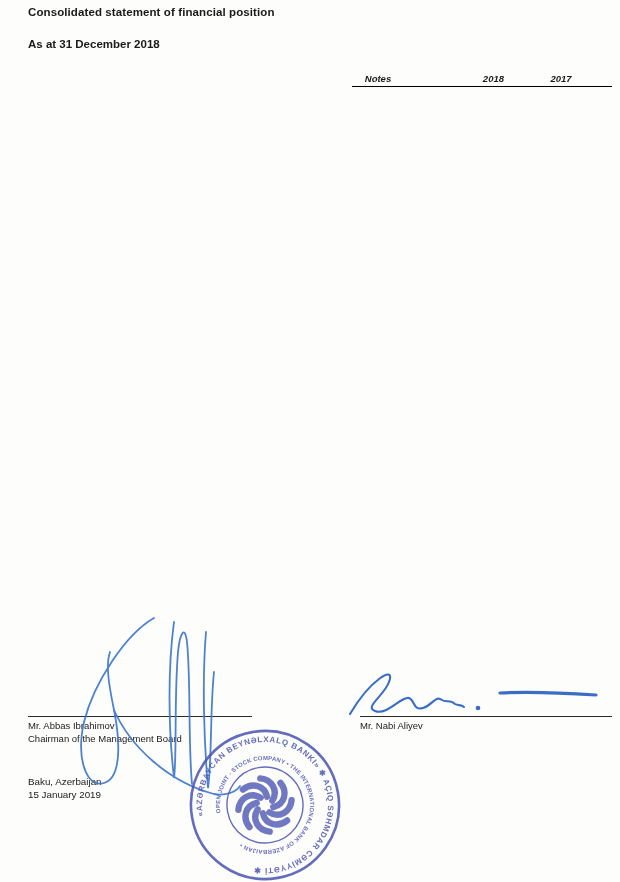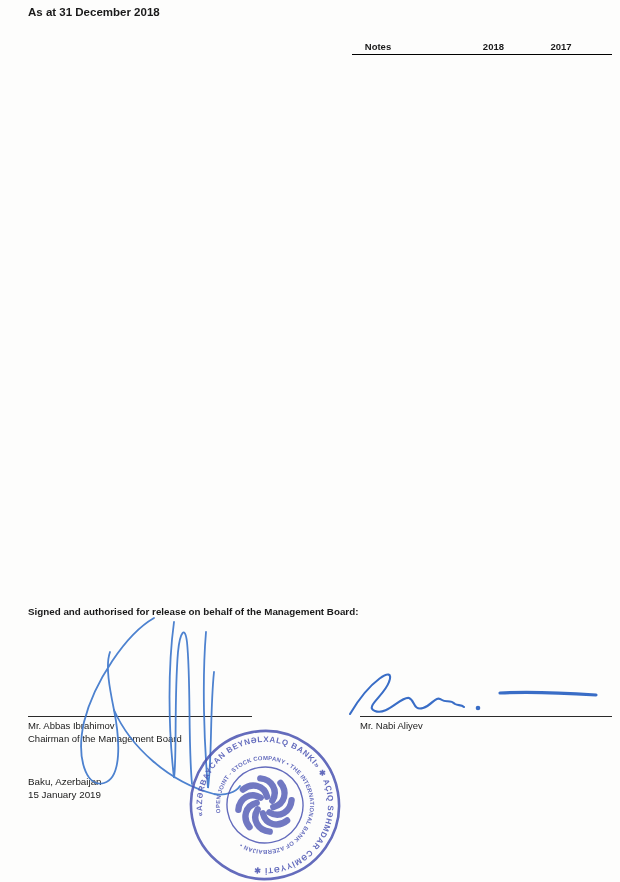--- a/index.html
+++ b/index.html
@@ -1,26 +1,26 @@
 <!DOCTYPE html>
 <html><head>
 <meta charset="utf-8">
 <style>
   html,body{margin:0;padding:0;background:#ffffff;}
   .page{position:relative;width:620px;height:882px;background:#fdfdfc;overflow:hidden;
         font-family:"Liberation Sans","DejaVu Sans",sans-serif;color:#1a1a1a;}
   .doc{position:absolute;left:28px;top:6px;width:584px;}
   .title{font-size:11.5px;font-weight:bold;letter-spacing:.1px;}
-  .subtitle{font-size:11.5px;font-weight:bold;margin-top:0;}
+  .subtitle{font-size:11.5px;font-weight:bold;margin-top:20px;}
   .fignote{font-size:9.8px;font-style:italic;margin-top:11px;color:#222;}
 
   
   .t-head{display:flex;justify-content:flex-end;margin-top:23px;}
   .t-head-rule{display:flex;width:260px;border-bottom:1.4px solid #000;padding-bottom:2px;
-               font-weight:bold;font-size:9.5px;}
+               font-weight:bold;font-style:italic;font-size:9.5px;}
   .th-notes{width:52px;text-align:center;}
   .th-y{width:100px;text-align:right;}
   .th-y2{width:102px;text-align:center;margin-left:6px;}
 
   
   #tbody{margin-top:1px;font-size:9.5px;}
 
   
   .signed{position:absolute;left:28px;top:606px;font-size:9.8px;font-weight:bold;}
   .sigblock{position:absolute;top:716px;font-size:9.5px;}
@@ -33,34 +33,34 @@
 
   .sig-svg{position:absolute;pointer-events:none;}
   .stamp{position:absolute;left:186px;top:726px;width:158px;height:158px;transform:rotate(-10deg);opacity:.85;}
 </style>
 </head>
 <body>
 
 <div class="page">
 
   <div class="doc">
+    <div class="title">Consolidated statement of financial position</div>
     <div class="subtitle">As at 31 December 2018</div>
 
     <div class="t-head">
       <div class="t-head-rule">
         <div class="th-notes">Notes</div>
         <div class="th-y">2018</div>
         <div class="th-y2">2017</div>
       </div>
     </div>
 
     <div id="tbody"></div>
   </div>
 
-  <div class="signed">Signed and authorised for release on behalf of the Management Board:</div>
 
   <div class="sigblock sig-left">
     <div class="line"></div>
     <div class="name">Mr. Abbas Ibrahimov</div>
     <div class="role">Chairman of the Management Board</div>
   </div>
 
   <div class="sigblock sig-right">
     <div class="line"></div>
     <div class="name">Mr. Nabi Aliyev</div>

